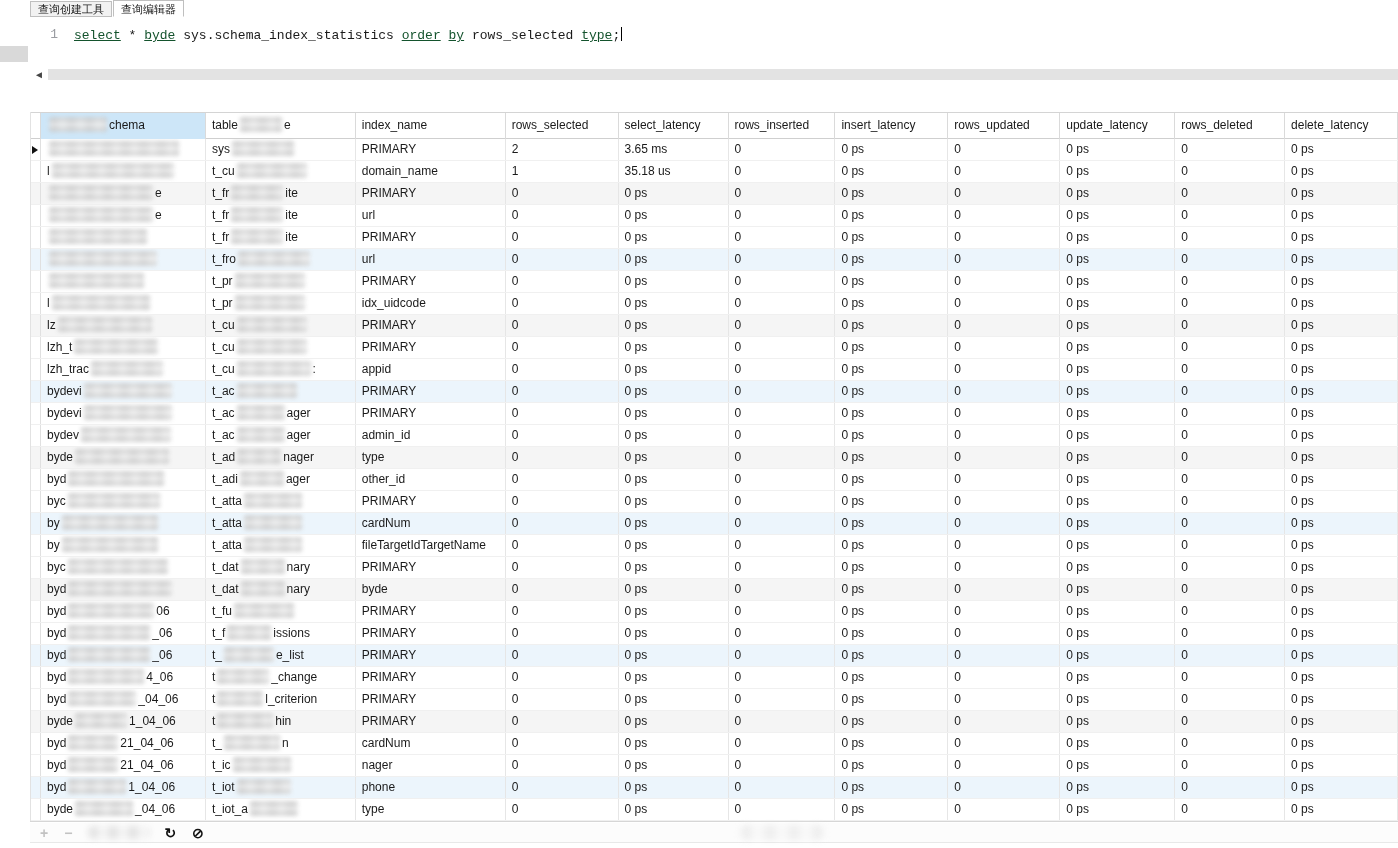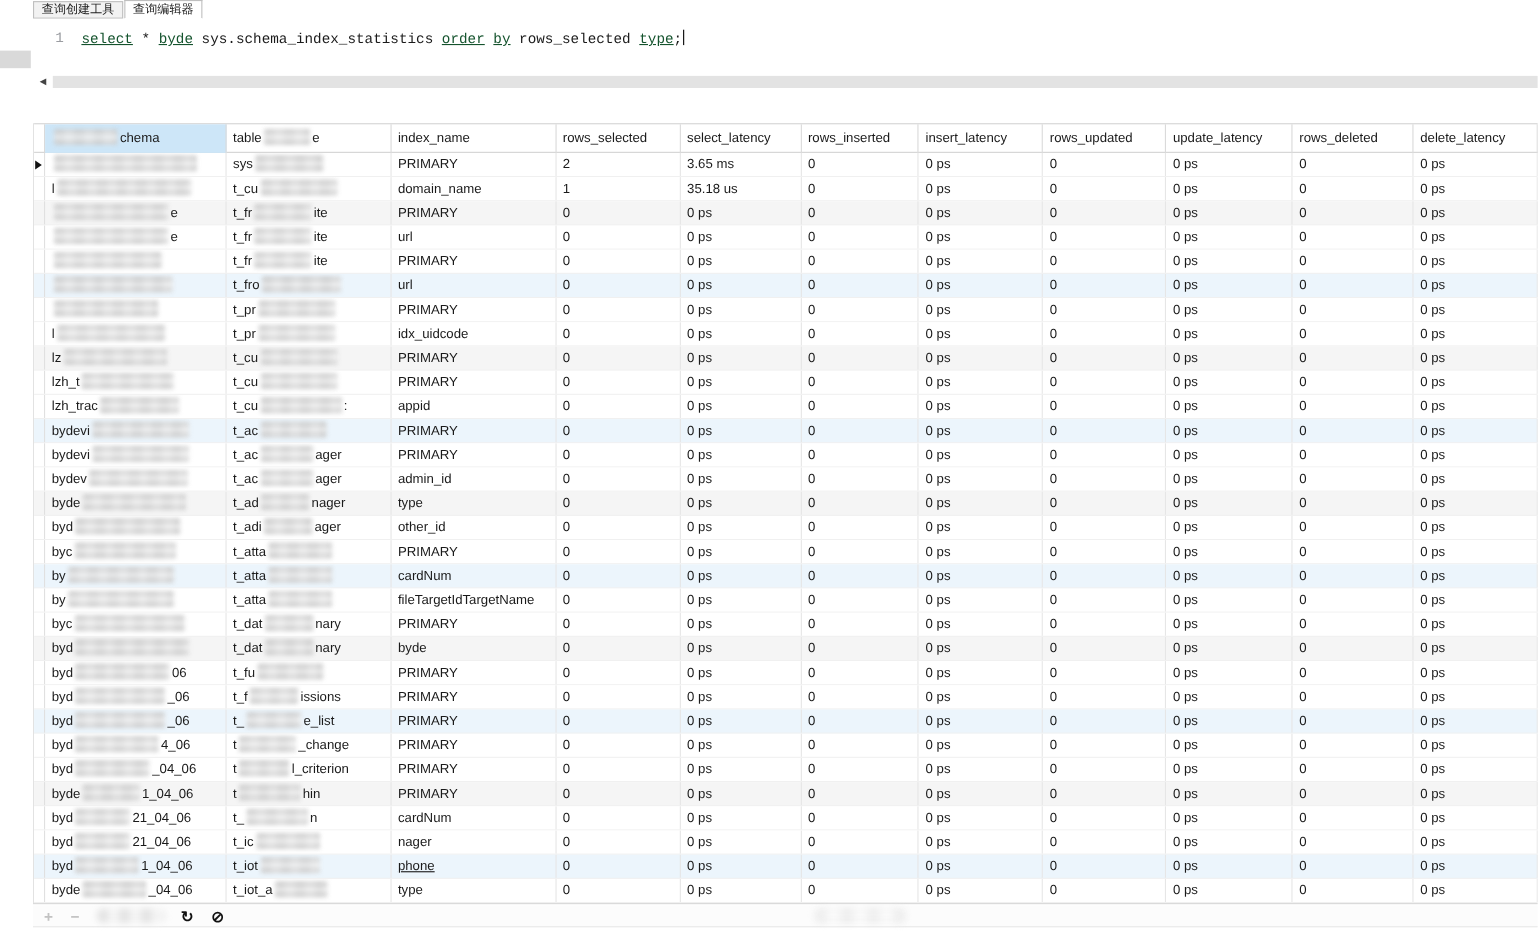--- a/index.html
+++ b/index.html
@@ -526,21 +526,21 @@
           <div class="cell" style="width: 113px;">0 ps</div>
           <div class="cell" style="width: 112px;">0</div>
           <div class="cell" style="width: 115px;">0 ps</div>
           <div class="cell" style="width: 110px;">0</div>
           <div class="cell" style="width: 113px;">0 ps</div>
         </div>
         <div class="grow blue">
           <div class="cell gutter"></div>
           <div class="cell" style="width: 165px;">byd<span class="blob" style="width: 58px;"></span>1_04_06</div>
           <div class="cell" style="width: 150px;">t_iot<span class="blob" style="width: 54px;"></span></div>
-          <div class="cell" style="width: 150px; text-decoration: underline;">phone</div>
+          <div class="cell" style="width: 150px;">phone</div>
           <div class="cell" style="width: 113px;">0</div>
           <div class="cell" style="width: 110px;">0 ps</div>
           <div class="cell" style="width: 107px;">0</div>
           <div class="cell" style="width: 113px;">0 ps</div>
           <div class="cell" style="width: 112px;">0</div>
           <div class="cell" style="width: 115px;">0 ps</div>
           <div class="cell" style="width: 110px;">0</div>
           <div class="cell" style="width: 113px;">0 ps</div>
         </div>
         <div class="grow">

